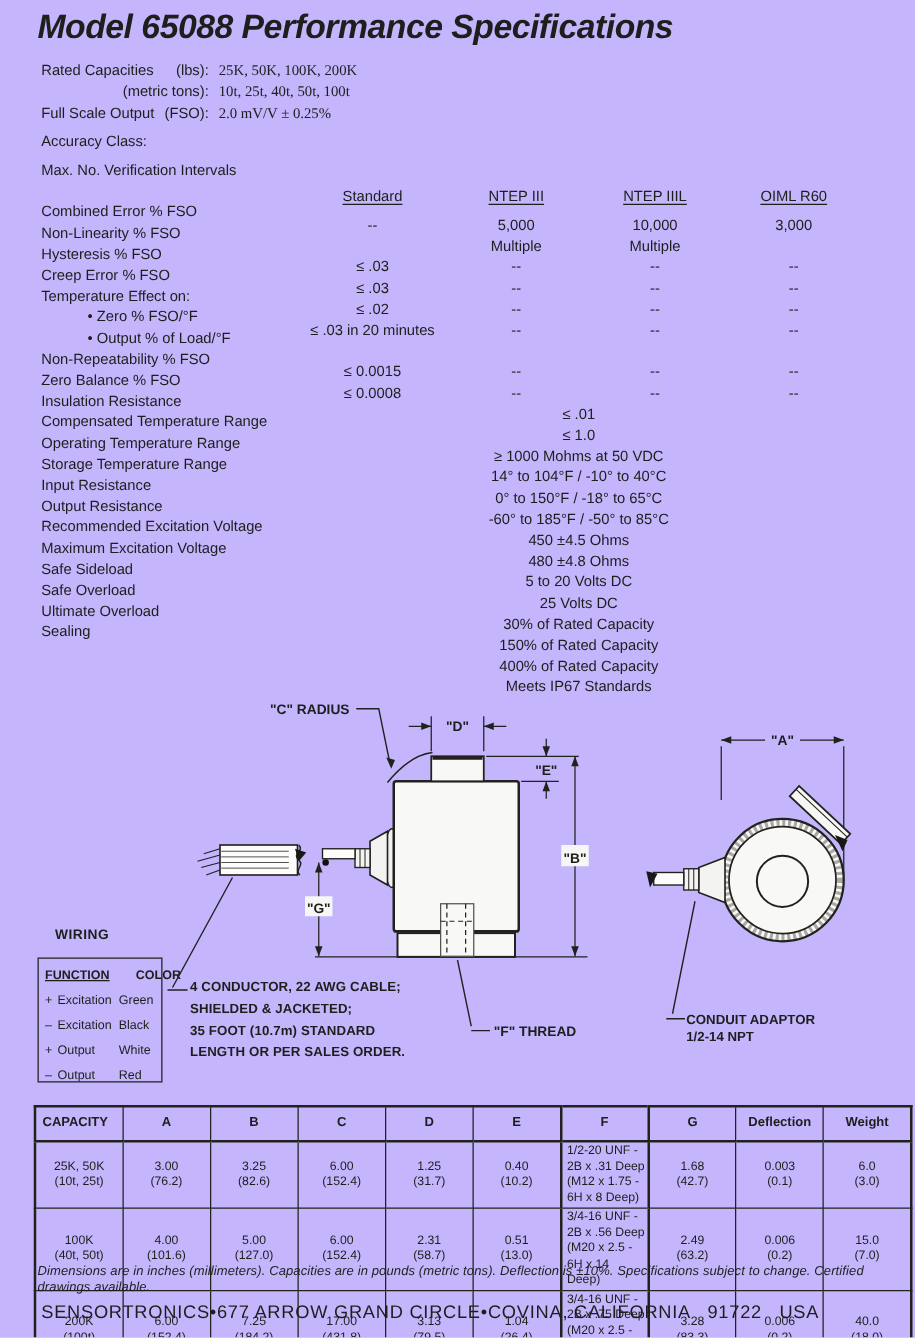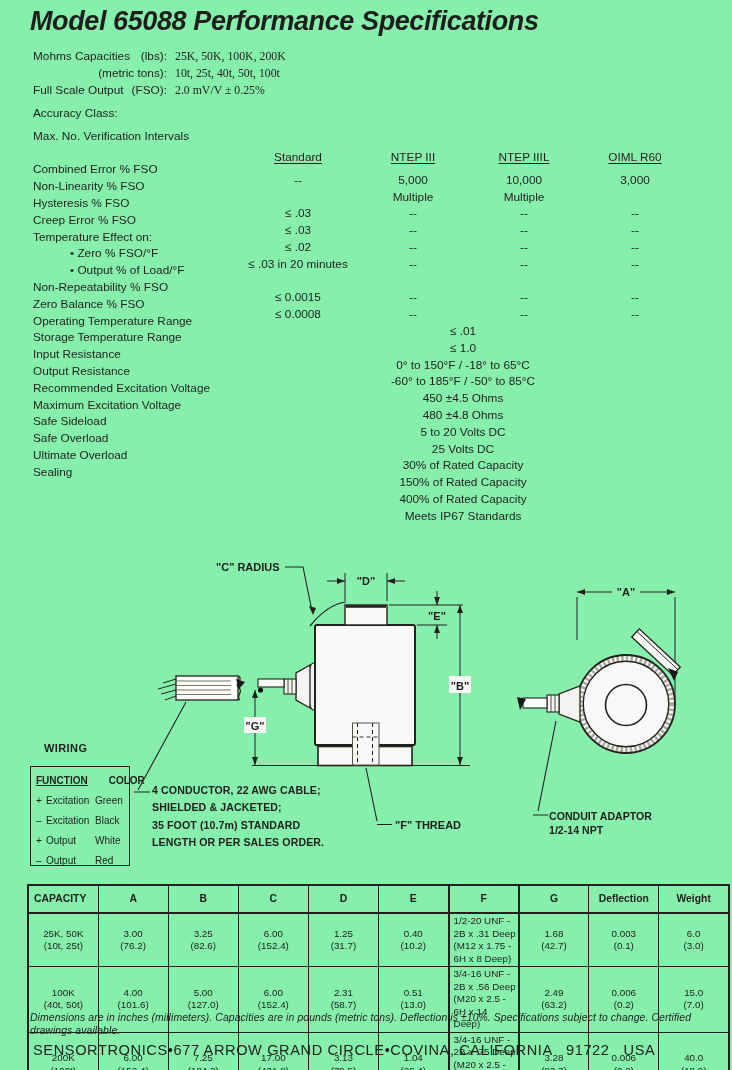--- a/index.html
+++ b/index.html
@@ -1,16 +1,16 @@
 <!DOCTYPE html>
 <html><head>
 <meta charset="utf-8">
 <style>
   html,body{margin:0;padding:0;background:#dcdcda;}
-  .page{position:relative;width:732px;height:1070px;background:#86efac;overflow:hidden;
+  .page{position:relative;width:732px;height:1070px;background:#c4b5fd;overflow:hidden;
         font-family:"Liberation Sans",sans-serif;color:#1e1e1c;}
   .title{position:absolute;left:30px;top:6px;font-size:27px;font-style:italic;font-weight:bold;letter-spacing:-0.4px;white-space:nowrap;}
   
   .hdr{position:absolute;left:33px;top:49px;font-size:11.8px;}
   .hline{position:relative;height:17.2px;width:420px;white-space:nowrap;}
   .hlabel{position:absolute;left:0;}
   .hunit{position:absolute;left:0;width:134px;text-align:right;}
   .hvalue{position:absolute;left:142px;font-family:Liberation Serif, serif;}
   
   .specs{position:absolute;left:33px;top:106px;width:680px;font-size:11.8px;}
@@ -51,21 +51,21 @@
 </style>
 </head>
 <body>
 
 <div class="page">
 
   <div class="title">Model 65088 Performance Specifications</div>
 
   <div class="hdr" id="hdr">
       <div class="hline">
-        <span class="hlabel">Mohms Capacities</span>
+        <span class="hlabel">Rated Capacities</span>
         <span class="hunit">(lbs):</span>
         <span class="hvalue">25K, 50K, 100K, 200K</span>
       </div>
       <div class="hline">
         <span class="hlabel"></span>
         <span class="hunit">(metric tons):</span>
         <span class="hvalue">10t, 25t, 40t, 50t, 100t</span>
       </div>
       <div class="hline">
         <span class="hlabel">Full Scale Output</span>
@@ -140,20 +140,28 @@
           <span class="cc p3">--</span>
           <span class="cc p4">--</span>
         </div>
         <div class="srow">
           <span class="lab">Non-Repeatability % FSO</span>
           <span class="cc pm">≤ .01</span>
         </div>
         <div class="srow">
           <span class="lab">Zero Balance % FSO</span>
           <span class="cc pm">≤ 1.0</span>
+        </div>
+        <div class="srow">
+          <span class="lab">Insulation Resistance</span>
+          <span class="cc pm">≥ 1000 Mohms at 50 VDC</span>
+        </div>
+        <div class="srow">
+          <span class="lab">Compensated Temperature Range</span>
+          <span class="cc pm">14° to 104°F / -10° to 40°C</span>
         </div>
         <div class="srow">
           <span class="lab">Operating Temperature Range</span>
           <span class="cc pm">0° to 150°F / -18° to 65°C</span>
         </div>
         <div class="srow">
           <span class="lab">Storage Temperature Range</span>
           <span class="cc pm">-60° to 185°F / -50° to 85°C</span>
         </div>
         <div class="srow">

